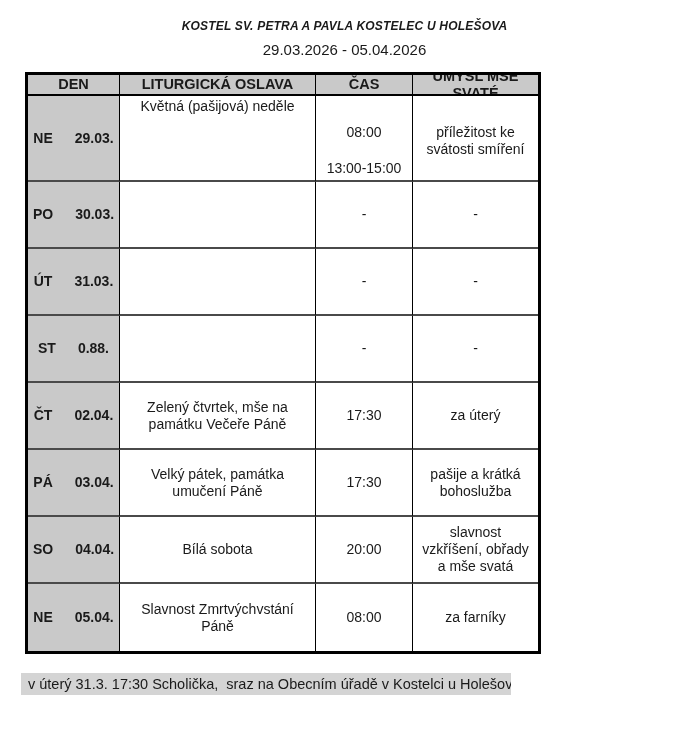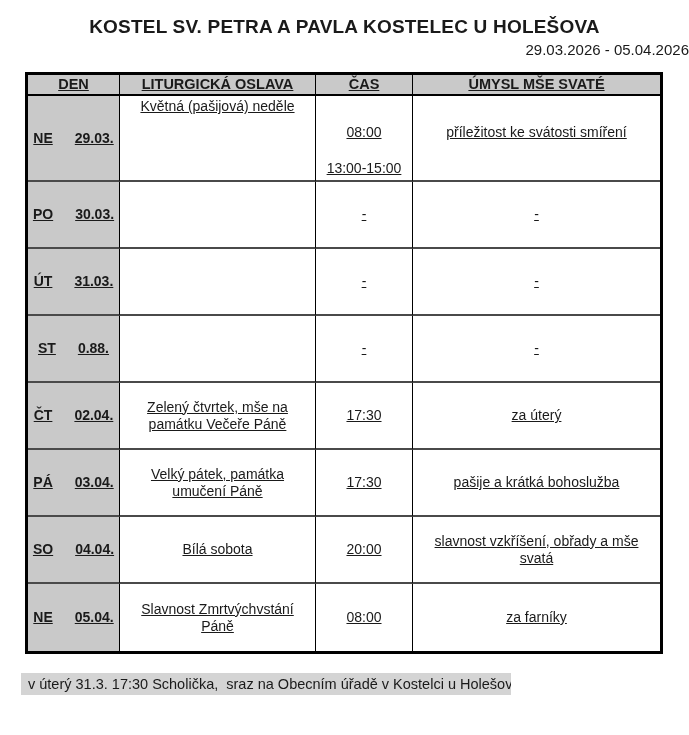--- a/index.html
+++ b/index.html
@@ -4,32 +4,31 @@
 <style>
   * { margin: 0; padding: 0; box-sizing: border-box; }
   html, body {
     width: 689px; height: 735px;
     background: #ffffff;
     font-family: "Liberation Sans", sans-serif;
     color: #1a1a1a;
   }
   .doc-header { padding-top: 15px; text-align: center; }
   .doc-title    { font-size: 16.5px; font-weight: bold; line-height: 23px; letter-spacing: 0.2px; }
-  .doc-subtitle { font-size: 19px;   font-weight: bold; line-height: 23px; letter-spacing: 0.2px; }
-  .doc-dates    { font-size: 15px;   line-height: 23px; text-align: right; }
+  .doc-subtitle { font-size: 12px;   font-weight: bold; line-height: 23px; letter-spacing: 0.2px; font-style: italic; }
+  .doc-dates    { font-size: 15px;   line-height: 23px; }
 
   .schedule-table {
     margin: 11px 0 0 25px;
-    width: 638px;
+    width: 516px;
     border: 3px solid #000;
     display: grid;
     grid-template-columns: 92px 196px 97px 1fr;
     grid-template-rows: 21px 86px repeat(7, 67px);
     background: #fff;
-    text-decoration: underline;
   }
   .trow { display: contents; }
   .cell {
     border-right: 1px solid #000;
     border-bottom: 2px solid #4a4a4a;
     display: flex;
     align-items: center;
     justify-content: center;
     text-align: center;
     font-size: 14px;

